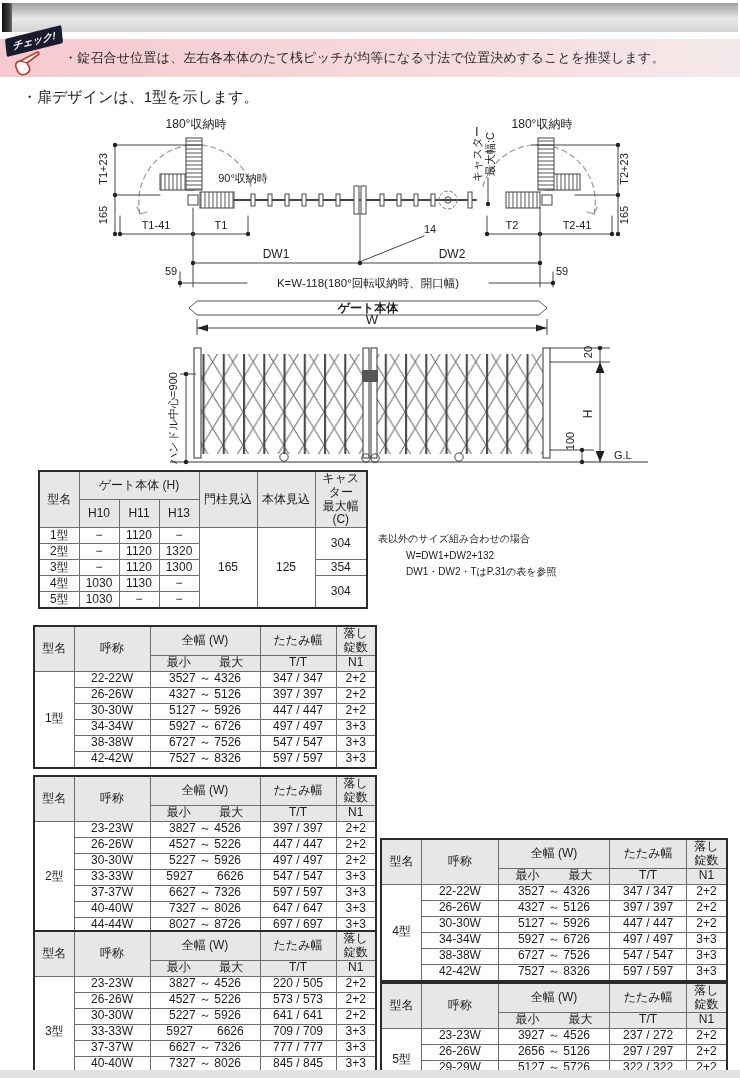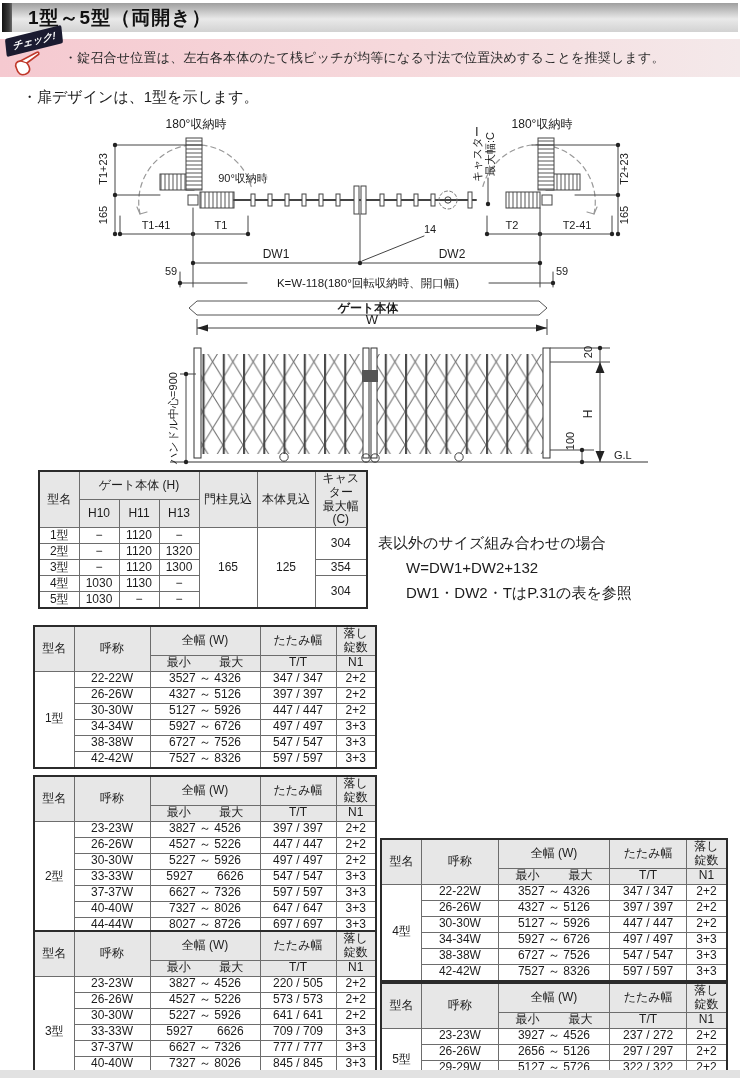--- a/index.html
+++ b/index.html
@@ -33,32 +33,31 @@
   
   table{border-collapse:collapse;table-layout:fixed;background:#fff;}
   .spec{border:2px solid #2b2b2b;}
   .spec th,.spec td{border:1px solid #6d6d6d;text-align:center;vertical-align:middle;
     font-size:12px;font-weight:normal;padding:0 2px;height:15px;line-height:1.15;}
   .spec thead th{background:#e7e7e7;}
   .spec .model-cell{background:#fff;font-size:12px;}
   .minmax{display:flex;justify-content:space-around;text-align:center;}
   .caster-head{white-space:pre-line;font-size:11px;line-height:1.2;}
   .abs{position:absolute;}
-  .size-note{position:absolute;left:378px;top:531px;font-size:15px;line-height:1.65;color:#1c1c1c;}
+  .size-note{position:absolute;left:378px;top:531px;font-size:10px;line-height:1.65;color:#1c1c1c;}
   .size-note .indent{margin-left:28px;}
   .page-edge{position:absolute;left:0;top:1070px;width:740px;height:8px;background:#e2e2e2;}
 </style>
 </head>
 <body>
 
 <div class="page">
 
   <div class="title-bar">
     <div class="title-tab"></div>
-    <div class="title-text">1型～5型（両開き）</div>
   </div>
 
   <div class="check-band">
     <div class="check-badge">チェック!</div>
     <svg class="hand-icon" viewBox="0 0 30 26">
       <path d="M4 16 Q2 9 9 9 L26 3 Q29 2 28 5 L15 12 Q20 21 12 23 Q5 24 4 16 Z" fill="#ffffff" stroke="#c0392b" stroke-width="1.6"></path>
       <path d="M9 9 L15 12" stroke="#c0392b" stroke-width="1.2" fill="none"></path>
     </svg>
     <div class="check-text">・錠召合せ位置は、左右各本体のたて桟ピッチが均等になる寸法で位置決めすることを推奨します。</div>
   </div>

